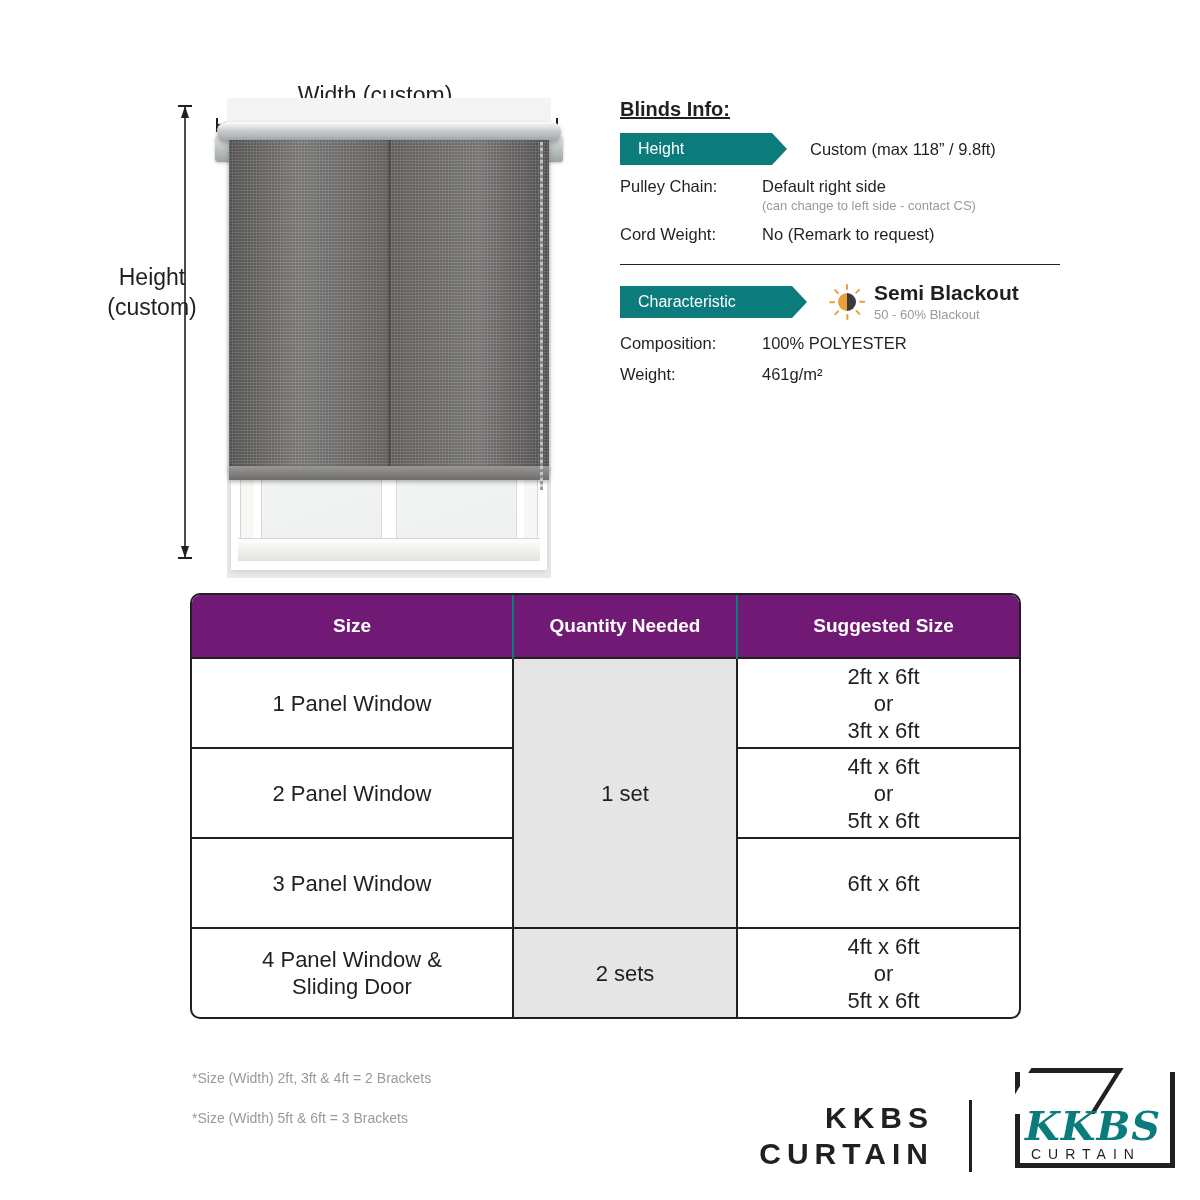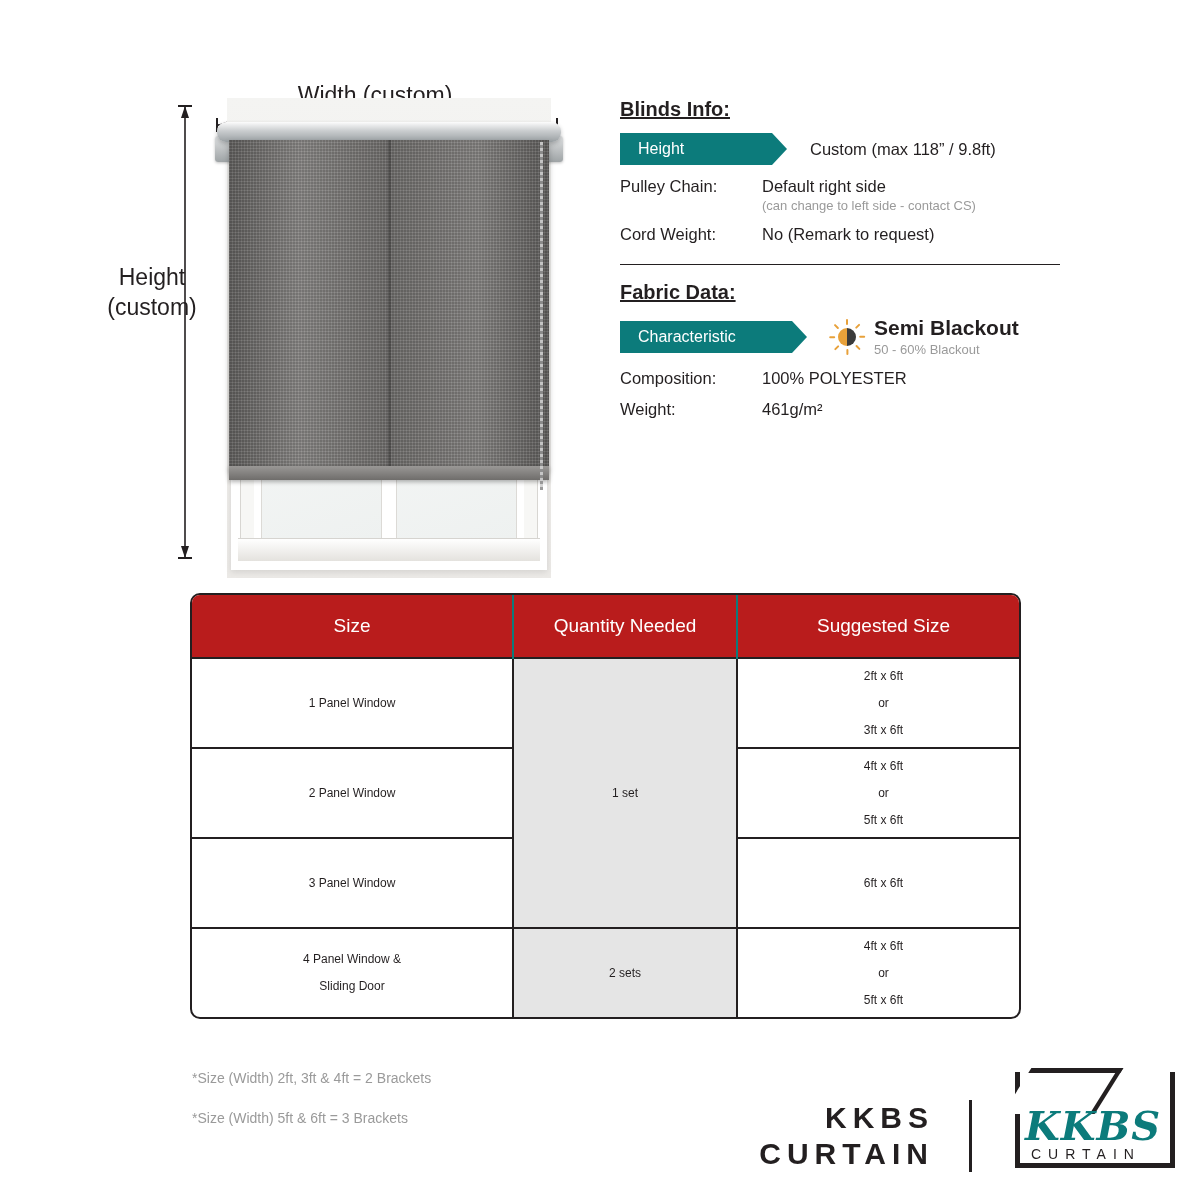--- a/index.html
+++ b/index.html
@@ -292,31 +292,31 @@
     border-radius: 10px;
     overflow: hidden;
     background: #fff;
   }
   table {
     border-collapse: collapse;
     width: 100%;
     table-layout: fixed;
   }
   th {
-    background: #b91c1c;
+    background: #701a75;
     color: #ffffff;
     font-size: 19px;
-    font-weight: normal;
+    font-weight: bold;
     height: 60px;
     border-right: 2px solid #0c7b7b;
   }
   th:last-child { border-right: none; }
   td {
     border: 2px solid #231f20;
-    font-size: 12px;
+    font-size: 22px;
     text-align: center;
     color: #231f20;
     height: 86px;
     line-height: 27px;
   }
   td.qty {
     background: #e5e5e5;
   }
   tr:last-child td { border-bottom: none; }
   td:first-child { border-left: none; }
@@ -474,21 +474,20 @@
     <div class="kv-sub">(can change to left side - contact CS)</div>
 
     <div class="kv">
       <div class="kv-key">Cord Weight:</div>
       <div class="kv-val">No (Remark to request)</div>
     </div>
 
     <div class="divider"></div>
 
     <div class="fabric-block">
-      <div class="section-title">Fabric Data:</div>
 
       <div class="char-row">
         <div class="tag tag-c">
           <span>Characteristic</span>
         </div>
         <div class="sun-icon">
           <div class="sun-core"></div>
           <div class="sun-ray" style="transform: rotate(0deg)"></div>
           <div class="sun-ray" style="transform: rotate(45deg)"></div>
           <div class="sun-ray" style="transform: rotate(90deg)"></div>

